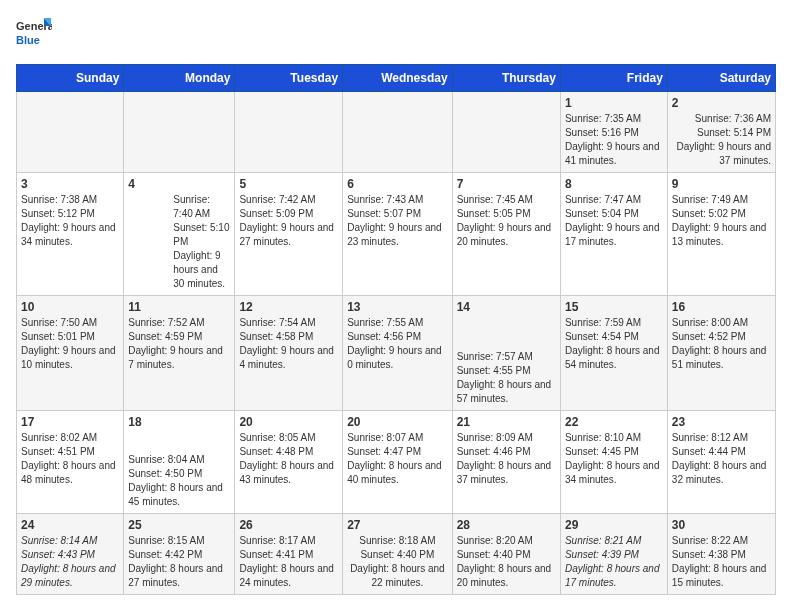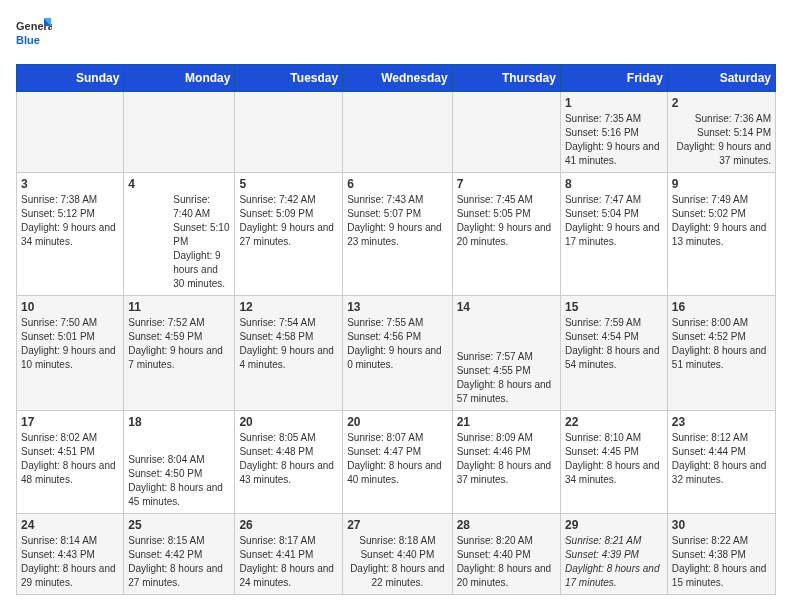--- a/index.html
+++ b/index.html
@@ -260,21 +260,21 @@
           <td>
             <span class="day-num">23</span>
             <div class="day-info" style="white-space: pre-line;">Sunrise: 8:12 AM
 Sunset: 4:44 PM
 Daylight: 8 hours and 32 minutes.</div>
           </td>
         </tr>
         <tr>
           <td>
             <span class="day-num">24</span>
-            <div class="day-info" style="white-space: pre-line;">Sunrise: 8:14 AM
+            <div class="day-info" style="white-space: pre-line; font-style: italic;">Sunrise: 8:14 AM
 Sunset: 4:43 PM
 Daylight: 8 hours and 29 minutes.</div>
           </td>
           <td>
             <span class="day-num">25</span>
             <div class="day-info" style="white-space: pre-line;">Sunrise: 8:15 AM
 Sunset: 4:42 PM
 Daylight: 8 hours and 27 minutes.</div>
           </td>
           <td>

